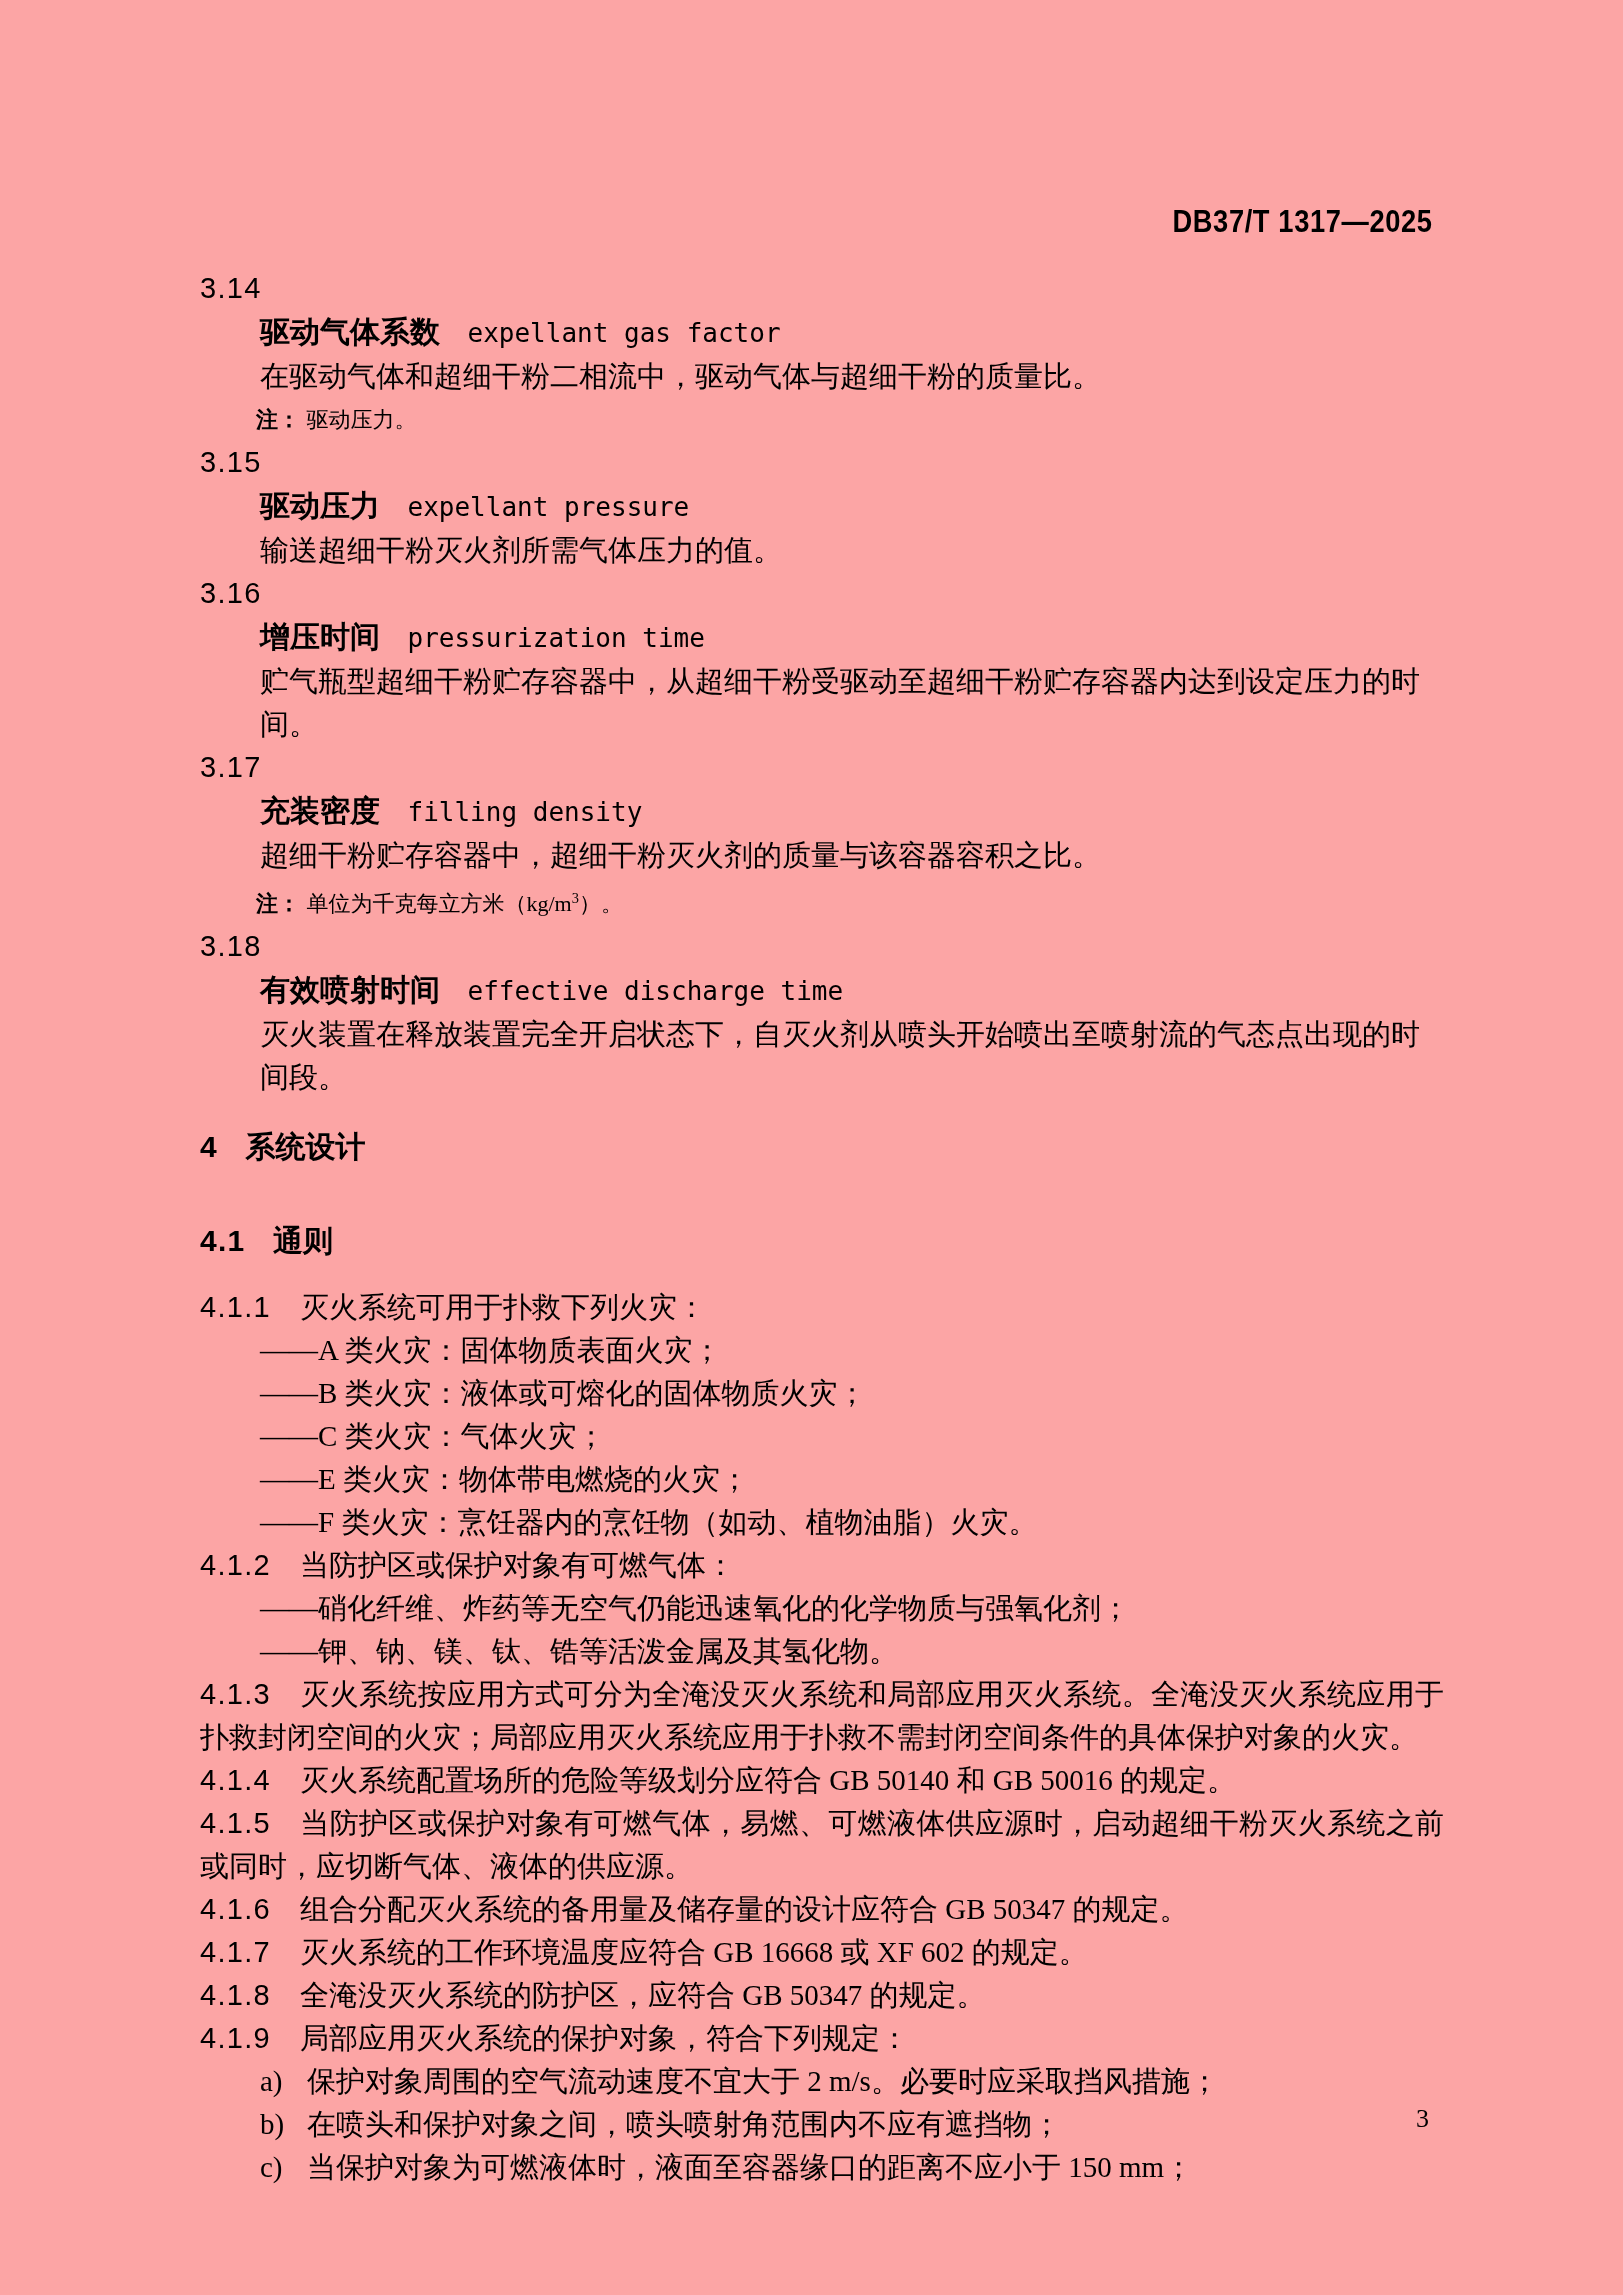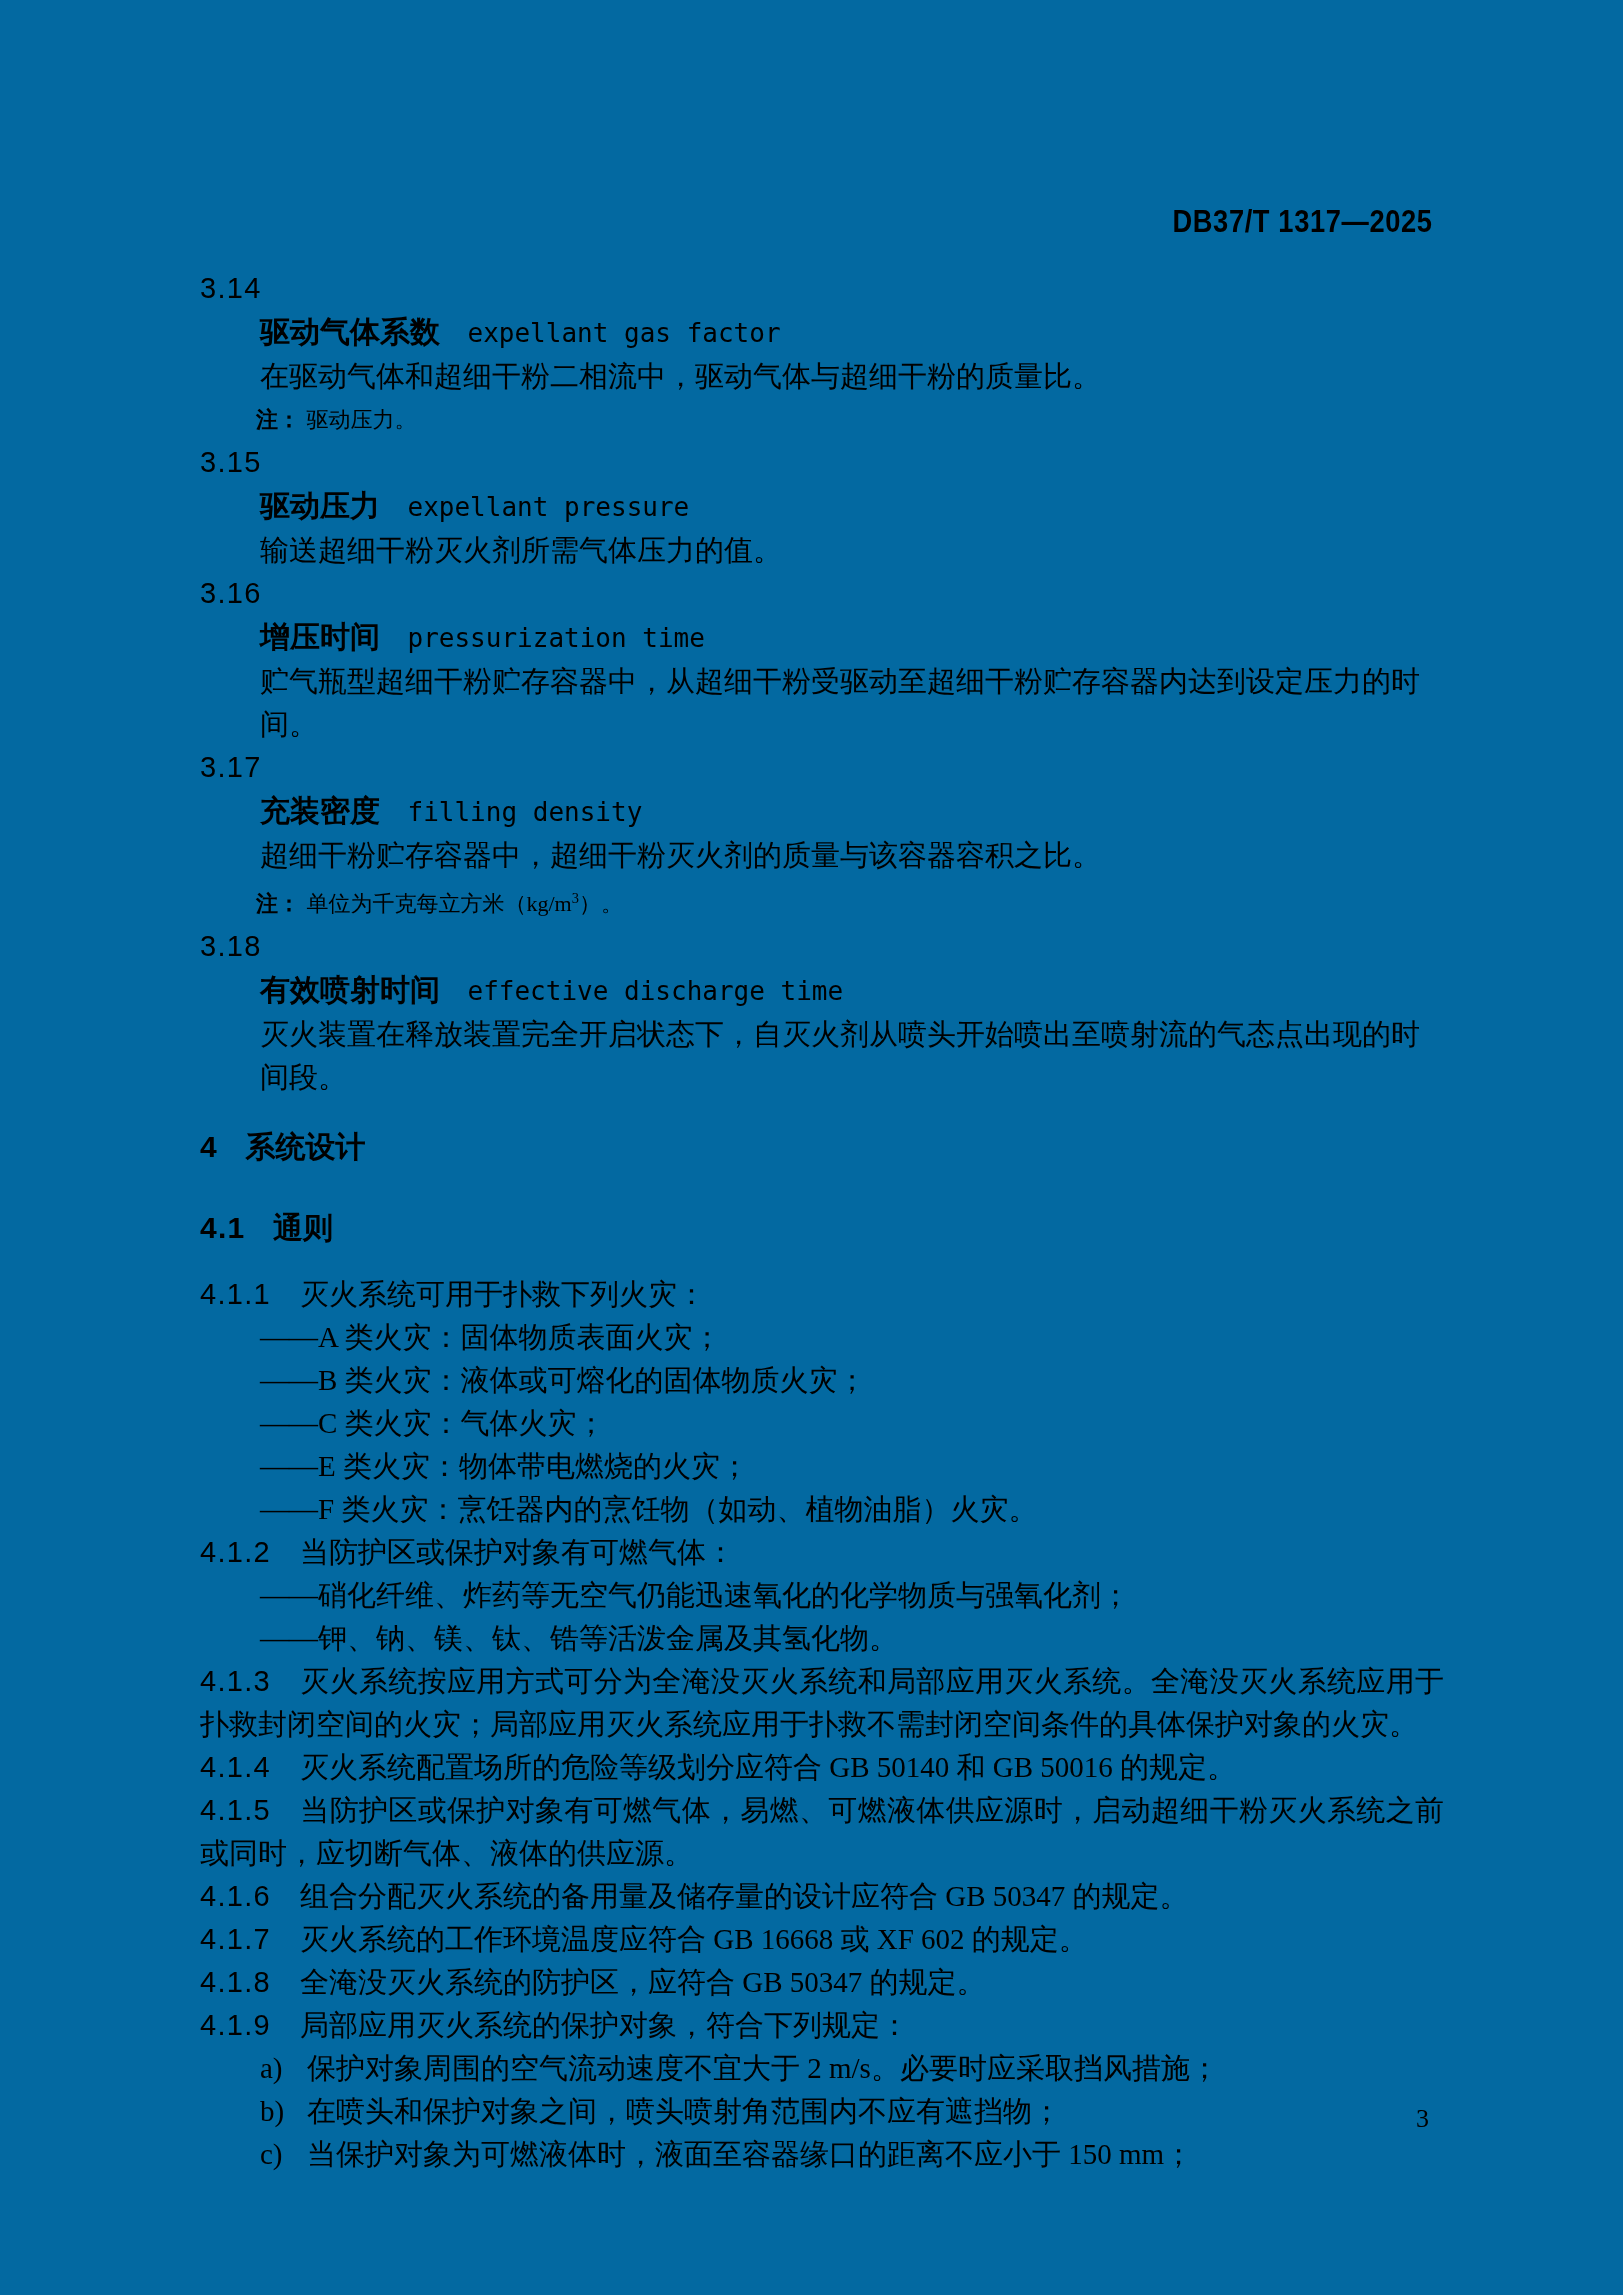--- a/index.html
+++ b/index.html
@@ -1,20 +1,20 @@
 <!DOCTYPE html>
 <html lang="zh" style="font-size:10.5px"><head>
 <meta charset="utf-8">
 <style>
   html, body { margin: 0; padding: 0; background: #e8e8e8; }
   .page {
     position: relative;
     width: 1623px;
     height: 2295px;
-    background: #0369a1;
+    background: #fca5a5;
     color: #000;
     font-family: "Liberation Serif", "DejaVu Serif", serif;
     overflow: hidden;
   }
   .page-header {
     position: absolute;
     top: 204px;
     right: 190px;
     font-family: "Liberation Sans", "DejaVu Sans", sans-serif;
     font-weight: 600;
@@ -60,21 +60,21 @@
     margin-right: 6.5px;
   }
   .note-line sup { font-size: 14.4px; }
   .sec-heading {
     font-family: "Liberation Sans", "DejaVu Sans", sans-serif;
     font-weight: bold;
     font-size: 30px;
   }
   .sec-heading .h-num { margin-right: 27.5px; letter-spacing: 1.3px; font-weight: 600; }
   .h4 { margin-top: 26px; }
-  .h41 { margin-top: 38px; }
+  .h41 { margin-top: 51px; }
   .clause { text-align: justify; }
   .clause:first-of-type { margin-top: 0; }
   .clauses-start { margin-top: 23.6px; }
   .clause .clause-num { margin-right: 29px; }
   .letter-item { padding-left: 60px; display: flex; }
   .letter-item .item-label {
     flex: 0 0 47px;
     font-family: "Liberation Serif", "DejaVu Serif", serif;
   }
   .letter-item .item-text { flex: 1; }

